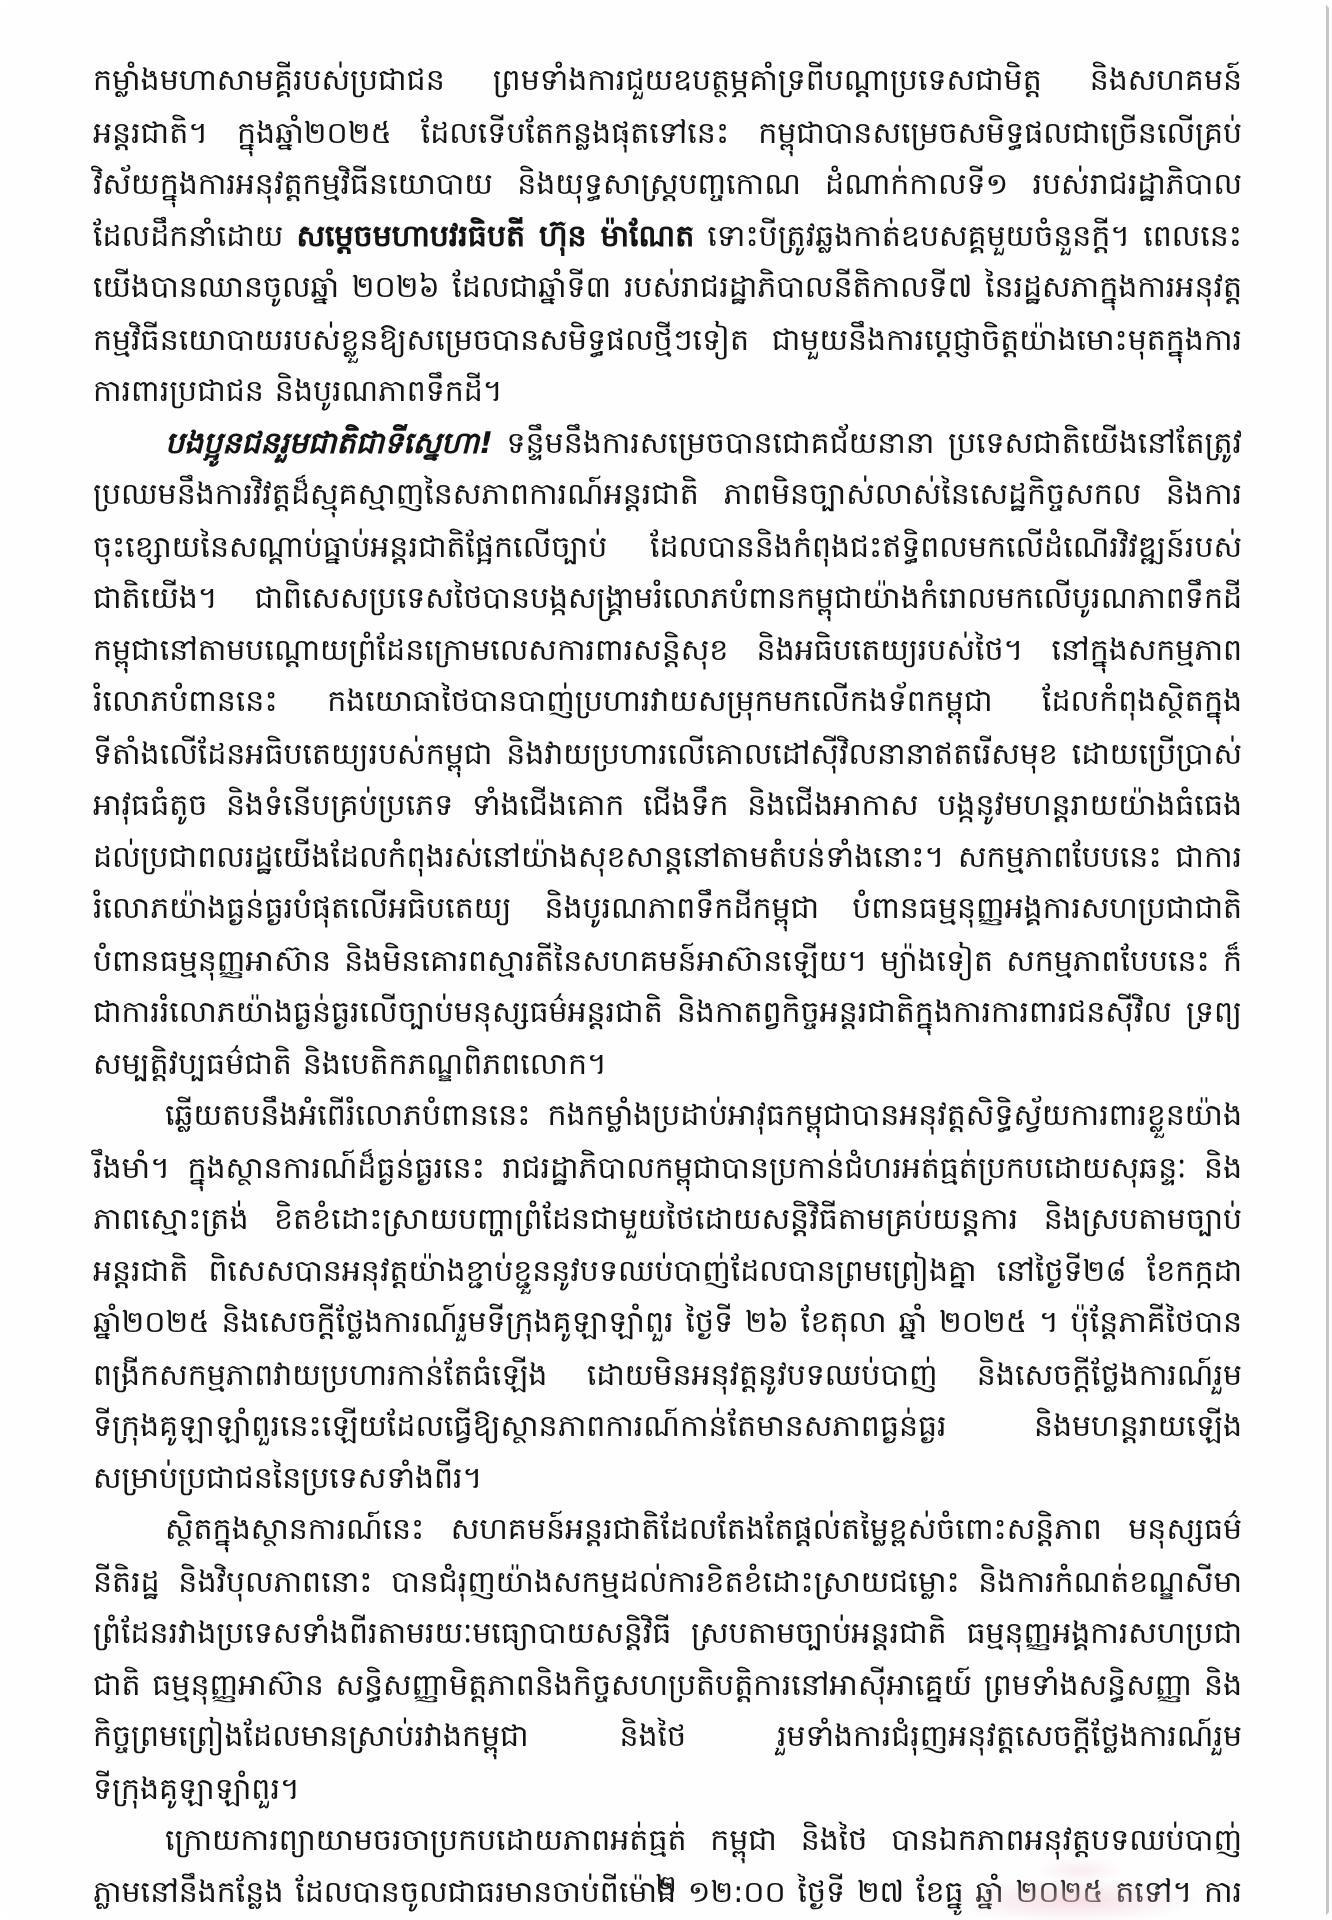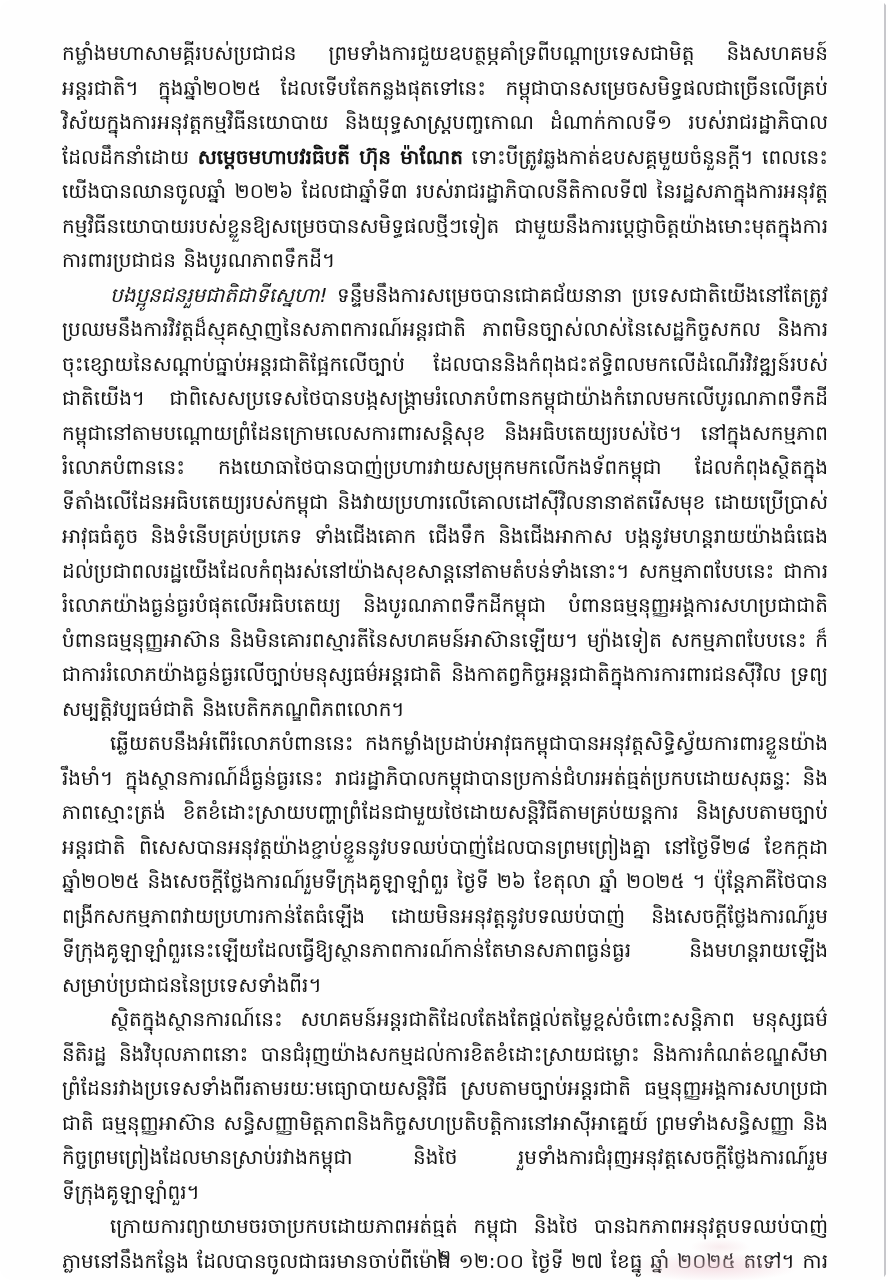--- a/index.html
+++ b/index.html
@@ -30,21 +30,21 @@
   }
   .doc-body p {
     margin: 0;
     padding: 0;
   }
   .doc-body p.indent {
     text-indent: 48px;
   }
   .run-normal { font-weight: normal; font-style: normal; }
   .run-bold { font-weight: bold; font-style: normal; }
-  .run-bold-italic { font-weight: normal; font-style: italic; }
+  .run-bold-italic { font-weight: bold; font-style: italic; }
   .page-number {
     position: absolute;
     left: 0;
     right: 0;
     bottom: 8px;
     text-align: center;
     font-size: 19px;
     color: #1a1a1a;
   }
   .scan-smudge {

